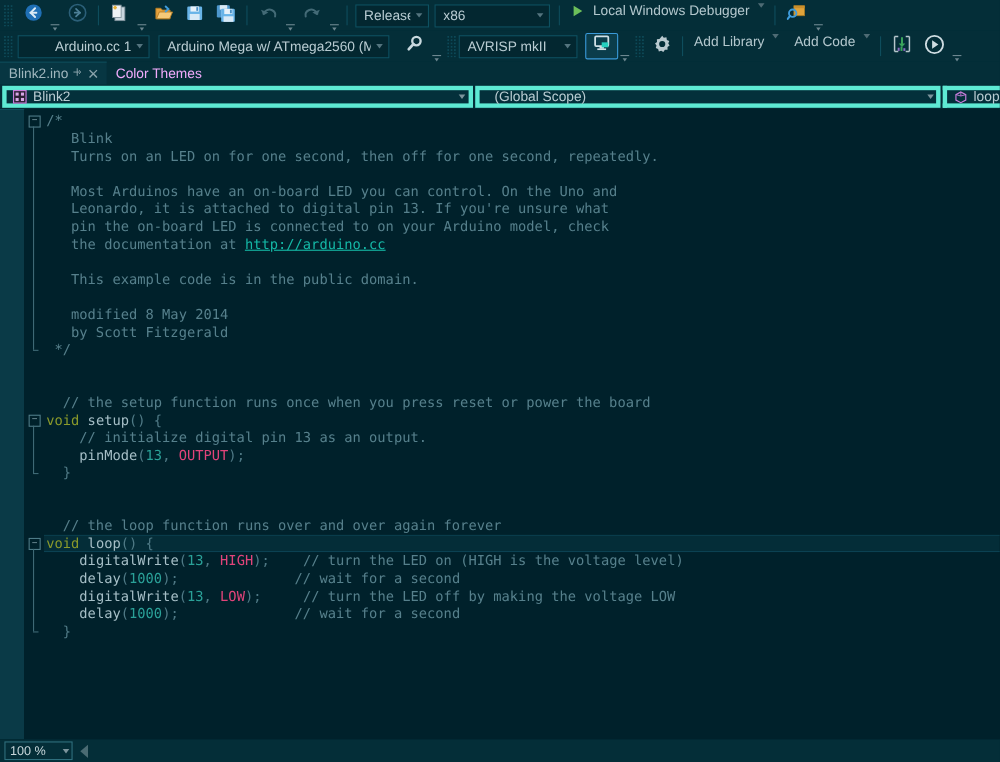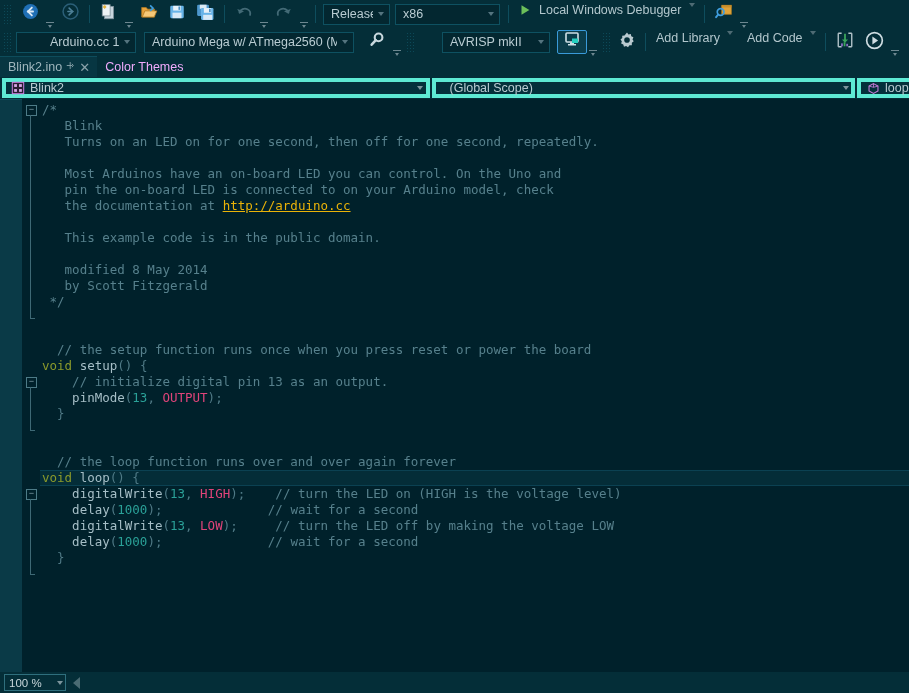--- a/index.html
+++ b/index.html
@@ -64,21 +64,21 @@
   .line{height:16px;white-space:pre;color:#7e9aa2;padding-left:2px;}
   .line.cur{background:#042d38;box-shadow:inset 0 1px 0 #0b4152, inset 0 -1px 0 #0b4152;}
 
   
   .cmt{color:#56808c;}
   .kw{color:#8a9a2b;}
   .fn{color:#a6bfc7;}
   .num{color:#2aa198;}
   .const{color:#e0447a;}
   .punc{color:#4f7a86;}
-  .lnk{color:#eab308;text-decoration:underline;margin-top:36px;}
+  .lnk{color:#14b8a6;text-decoration:underline;margin-top:36px;}
   .plain{color:#90a8b0;}
 
   
   .foldbox{position:absolute;width:9px;height:9px;border:1px solid #4d7b87;background:#00212b;
     color:#86a4ad;font-size:9px;line-height:7px;text-align:center;left:4px;}
   .foldline{position:absolute;left:8px;width:1px;background:#3e6975;}
   .foldend{position:absolute;left:8px;width:5px;height:1px;background:#3e6975;}
 
   
   .statusbar{height:21px;flex:0 0 21px;display:flex;align-items:center;background:#042e38;padding-left:4px;}
@@ -243,21 +243,21 @@
         <circle cx="9" cy="6" r="3.6" fill="none" stroke="#c8d8de" stroke-width="2"></circle>
         <path d="M6.4 8.6 2.5 12.9" stroke="#c8d8de" stroke-width="2.4" stroke-linecap="round"></path>
       </svg>
     </div>
     <div class="split-caret">
         <i></i>
       </div>
 
     <div class="grip"></div>
 
-    <div class="combo" style="width:108px;margin-left:25px;">
+    <div class="combo" style="width:108px;">
       <span class="txt">AVRISP mkII</span>
       <span class="arrow">
           <i class="caret"></i>
         </span>
     </div>
 
     <div class="tbtn sel" style="margin-left:7px;">
       <svg width="16" height="16" viewBox="0 0 16 16">
         <rect x="2" y="2" width="12" height="9" rx="1" fill="none" stroke="#cfe0e6" stroke-width="1.6"></rect>
         <rect x="6" y="11.3" width="4" height="2" fill="#cfe0e6"></rect>
@@ -378,20 +378,21 @@
         <div class="foldbox" style="top: 390px;">−</div>
         <div class="foldline" style="top: 400px; height: 75px;"></div>
         <div class="foldend" style="top: 475px;"></div>
       </div>
     <div class="code" id="code">
         <div class="line"><span class="cmt">/*</span></div>
         <div class="line"><span class="cmt">   Blink</span></div>
         <div class="line"><span class="cmt">   Turns on an LED on for one second, then off for one second, repeatedly.</span></div>
         <div class="line">&nbsp;</div>
         <div class="line"><span class="cmt">   Most Arduinos have an on-board LED you can control. On the Uno and</span></div>
+        <div class="line"><span class="cmt">   Leonardo, it is attached to digital pin 13. If you're unsure what</span></div>
         <div class="line"><span class="cmt">   pin the on-board LED is connected to on your Arduino model, check</span></div>
         <div class="line"><span class="cmt">   the documentation at </span><span class="lnk">http://arduino.cc</span></div>
         <div class="line">&nbsp;</div>
         <div class="line"><span class="cmt">   This example code is in the public domain.</span></div>
         <div class="line">&nbsp;</div>
         <div class="line"><span class="cmt">   modified 8 May 2014</span></div>
         <div class="line"><span class="cmt">   by Scott Fitzgerald</span></div>
         <div class="line"><span class="cmt"> */</span></div>
         <div class="line">&nbsp;</div>
         <div class="line">&nbsp;</div>

